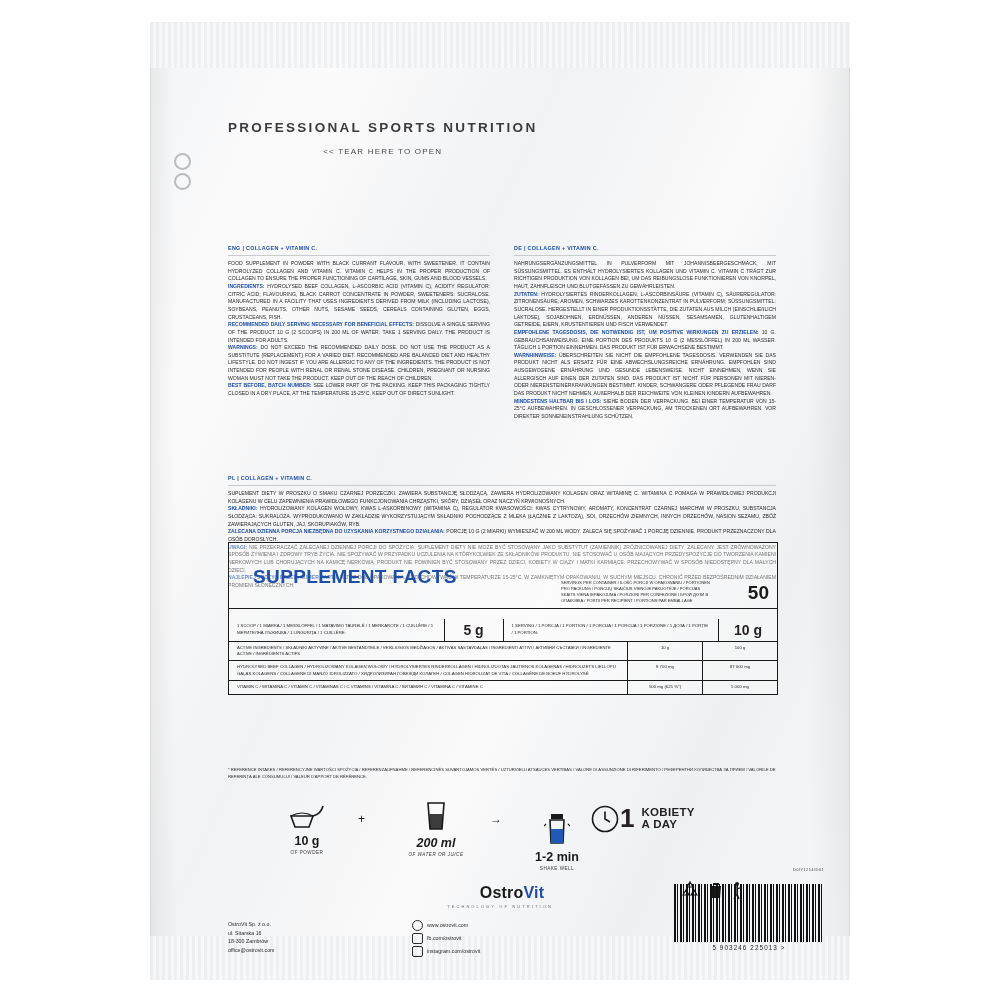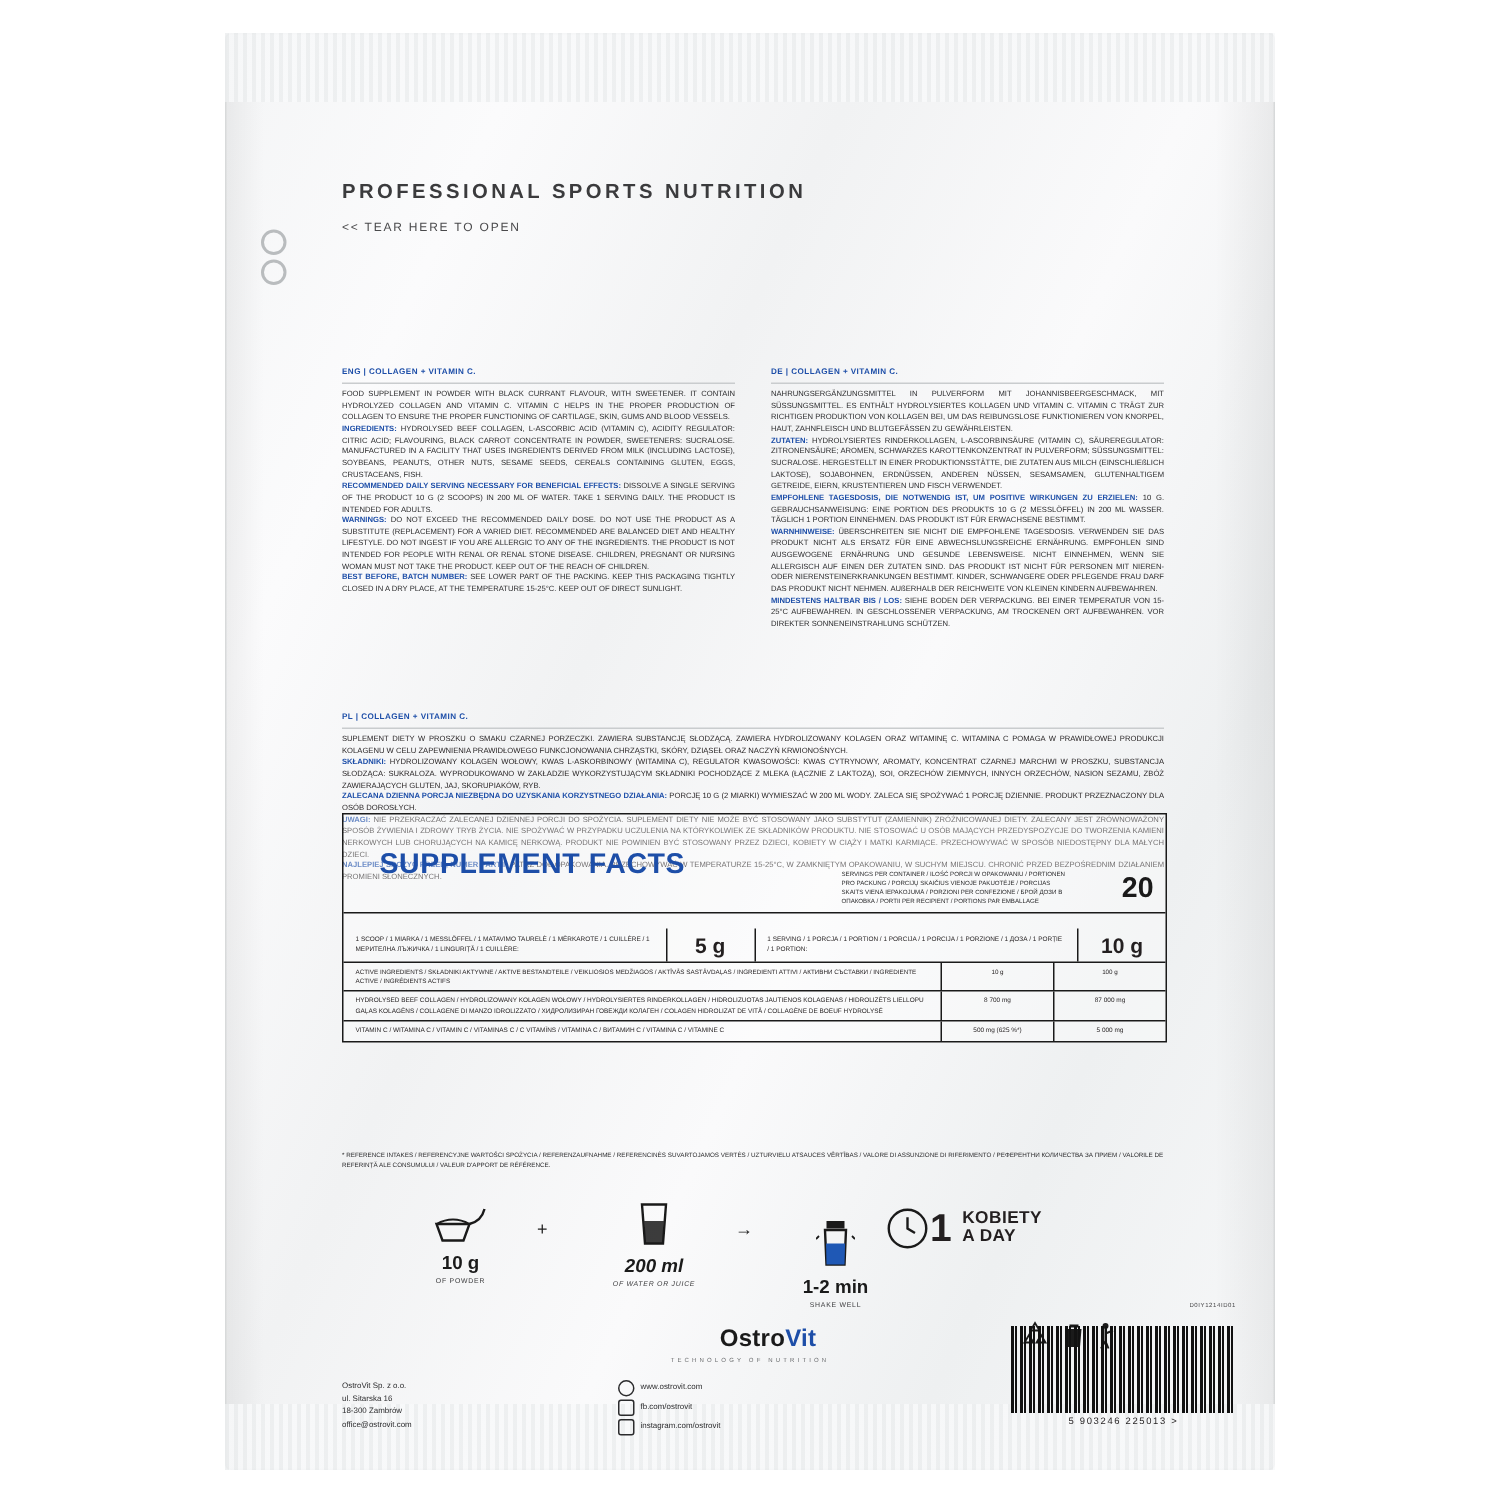--- a/index.html
+++ b/index.html
@@ -10,21 +10,21 @@
   .pack:before{content:"";position:absolute;left:0;top:0;width:100%;height:100%;
         background:linear-gradient(90deg,rgba(0,0,0,.055) 0px,rgba(0,0,0,0) 26px,rgba(0,0,0,0) 660px,rgba(0,0,0,.06) 700px);
         pointer-events:none;border-radius:4px;}
   .topcrimp{position:absolute;left:0;top:0;width:100%;height:46px;
         background:repeating-linear-gradient(90deg,#eceeef 0 3px,#f8f9fa 3px 6px);opacity:.85;}
   .botcrimp{position:absolute;left:0;bottom:0;width:100%;height:44px;
         background:repeating-linear-gradient(90deg,#eceeef 0 3px,#f8f9fa 3px 6px);opacity:.85;}
   .notch{position:absolute;left:24px;top:128px;width:18px;height:52px;}
   .notch i{display:block;width:13px;height:13px;border:2px solid #b9bcbe;border-radius:50%;margin:3px 0;}
 
-  .hdr{position:absolute;left:78px;top:98px;}
+  .hdr{position:absolute;left:78px;top:98px;text-align:center;}
   .hdr .t1{font-size:13.5px;letter-spacing:2.3px;font-weight:bold;color:#3b3b3d;}
   .hdr .t2{font-size:8px;letter-spacing:1.2px;color:#4a4a4c;margin-top:12px;}
 
   .cols{position:absolute;left:78px;top:222px;width:548px;}
   .col{width:262px;font-size:5.1px;line-height:1.5;text-align:justify;color:#2b2b2d;}
   .col.l{float:left;} .col.r{float:right;}
   .ttl{color:#1d4ea8;font-weight:bold;font-size:5.4px;letter-spacing:.3px;margin-bottom:3px;}
   .rule{border-top:1px solid #c9ccce;margin:3px 0 4px;}
   b.bl{color:#1d4ea8;}
   .plblock{position:absolute;left:78px;top:452px;width:548px;font-size:5.1px;line-height:1.5;text-align:justify;}
@@ -125,21 +125,21 @@
     <div><b class="bl">ZALECANA DZIENNA PORCJA NIEZBĘDNA DO UZYSKANIA KORZYSTNEGO DZIAŁANIA:</b> <span>PORCJĘ 10 G (2 MIARKI) WYMIESZAĆ W 200 ML WODY. ZALECA SIĘ SPOŻYWAĆ 1 PORCJĘ DZIENNIE. PRODUKT PRZEZNACZONY DLA OSÓB DOROSŁYCH.</span></div>
     <div><b class="bl">UWAGI:</b> <span>NIE PRZEKRACZAĆ ZALECANEJ DZIENNEJ PORCJI DO SPOŻYCIA. SUPLEMENT DIETY NIE MOŻE BYĆ STOSOWANY JAKO SUBSTYTUT (ZAMIENNIK) ZRÓŻNICOWANEJ DIETY. ZALECANY JEST ZRÓWNOWAŻONY SPOSÓB ŻYWIENIA I ZDROWY TRYB ŻYCIA. NIE SPOŻYWAĆ W PRZYPADKU UCZULENIA NA KTÓRYKOLWIEK ZE SKŁADNIKÓW PRODUKTU. NIE STOSOWAĆ U OSÓB MAJĄCYCH PRZEDYSPOZYCJE DO TWORZENIA KAMIENI NERKOWYCH LUB CHORUJĄCYCH NA KAMICĘ NERKOWĄ. PRODUKT NIE POWINIEN BYĆ STOSOWANY PRZEZ DZIECI, KOBIETY W CIĄŻY I MATKI KARMIĄCE. PRZECHOWYWAĆ W SPOSÓB NIEDOSTĘPNY DLA MAŁYCH DZIECI.</span></div>
     <div><b class="bl">NAJLEPIEJ SPOŻYĆ PRZED, NUMER PARTII:</b> <span>PATRZ DÓŁ OPAKOWANIA. PRZECHOWYWAĆ W TEMPERATURZE 15-25°C, W ZAMKNIĘTYM OPAKOWANIU, W SUCHYM MIEJSCU. CHRONIĆ PRZED BEZPOŚREDNIM DZIAŁANIEM PROMIENI SŁONECZNYCH.</span></div>
   </div>
 
   <div class="facts">
     <div class="facts-hd">
       <h1>SUPPLEMENT FACTS</h1>
       <div class="spc"></div>
       <div class="srv-lab">SERVINGS PER CONTAINER / ILOŚĆ PORCJI W OPAKOWANIU / PORTIONEN PRO PACKUNG / PORCIJŲ SKAIČIUS VIENOJE PAKUOTĖJE / PORCIJAS SKAITS VIENĀ IEPAKOJUMĀ / PORZIONI PER CONFEZIONE / БРОЙ ДОЗИ В ОПАКОВКА / PORTII PER RECIPIENT / PORTIONS PAR EMBALLAGE</div>
-      <div class="srv-num">20</div>
+      <div class="srv-num">50</div>
     </div>
     <div class="scoop">
       <div class="sc1">1 SCOOP / 1 MIARKA / 1 MESSLÖFFEL / 1 MATAVIMO TAURELĖ / 1 MĒRKAROTE / 1 CUILLÈRE / 1 МЕРИТЕЛНА ЛЪЖИЧКА / 1 LINGURIȚĂ / 1 CUILLÈRE:</div>
       <div class="sc2">5 g</div>
       <div class="sc3">1 SERVING / 1 PORCJA / 1 PORTION / 1 PORCIJA / 1 PORCIJA / 1 PORZIONE / 1 ДОЗА / 1 PORȚIE / 1 PORTION:</div>
       <div class="sc4">10 g</div>
     </div>
     <div class="rowline hdrow">
       <div class="c1">ACTIVE INGREDIENTS / SKŁADNIKI AKTYWNE / AKTIVE BESTANDTEILE / VEIKLIOSIOS MEDŽIAGOS / AKTĪVĀS SASTĀVDAĻAS / INGREDIENTI ATTIVI / АКТИВНИ СЪСТАВКИ / INGREDIENTE ACTIVE / INGRÉDIENTS ACTIFS</div>
       <div class="c2">10 g</div>

